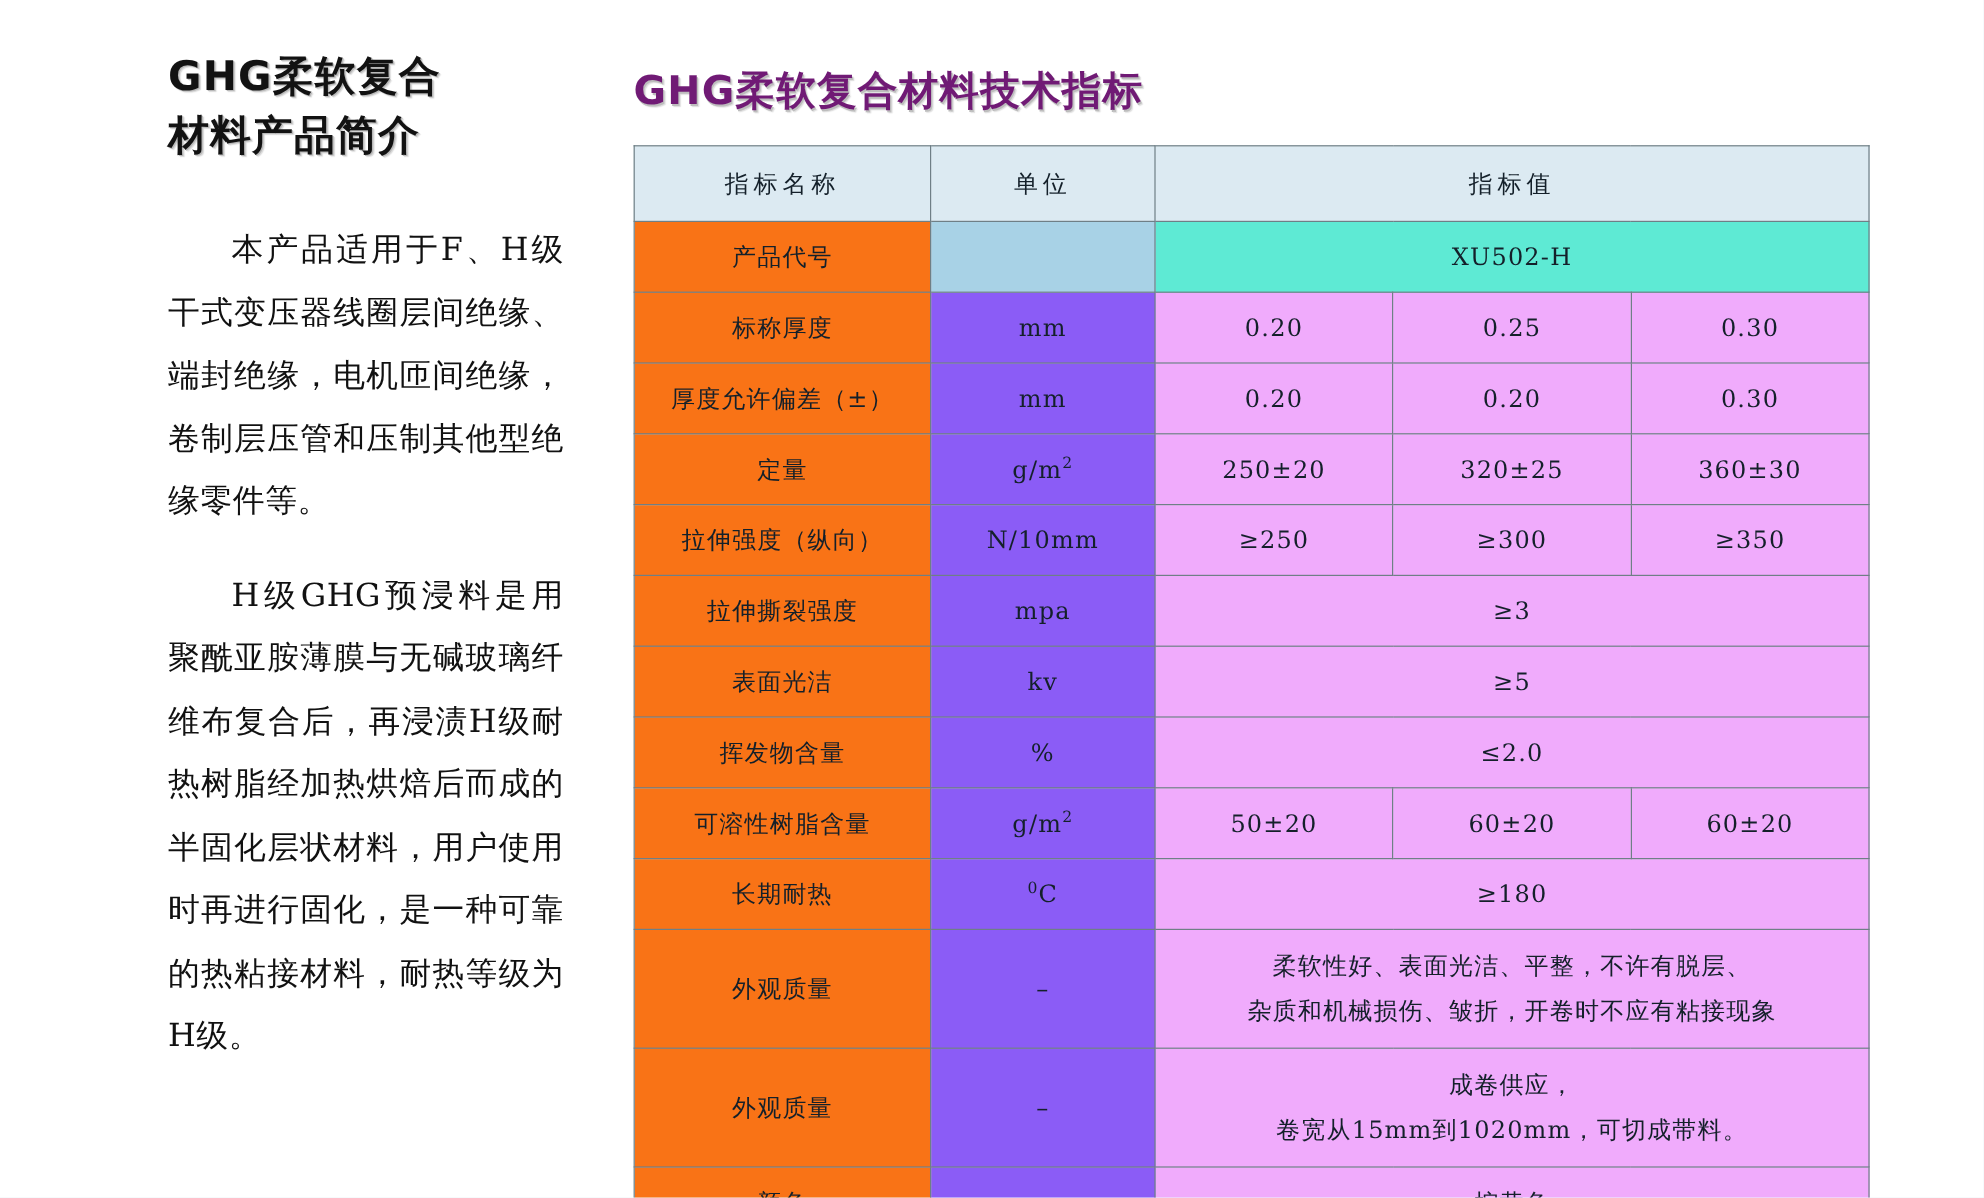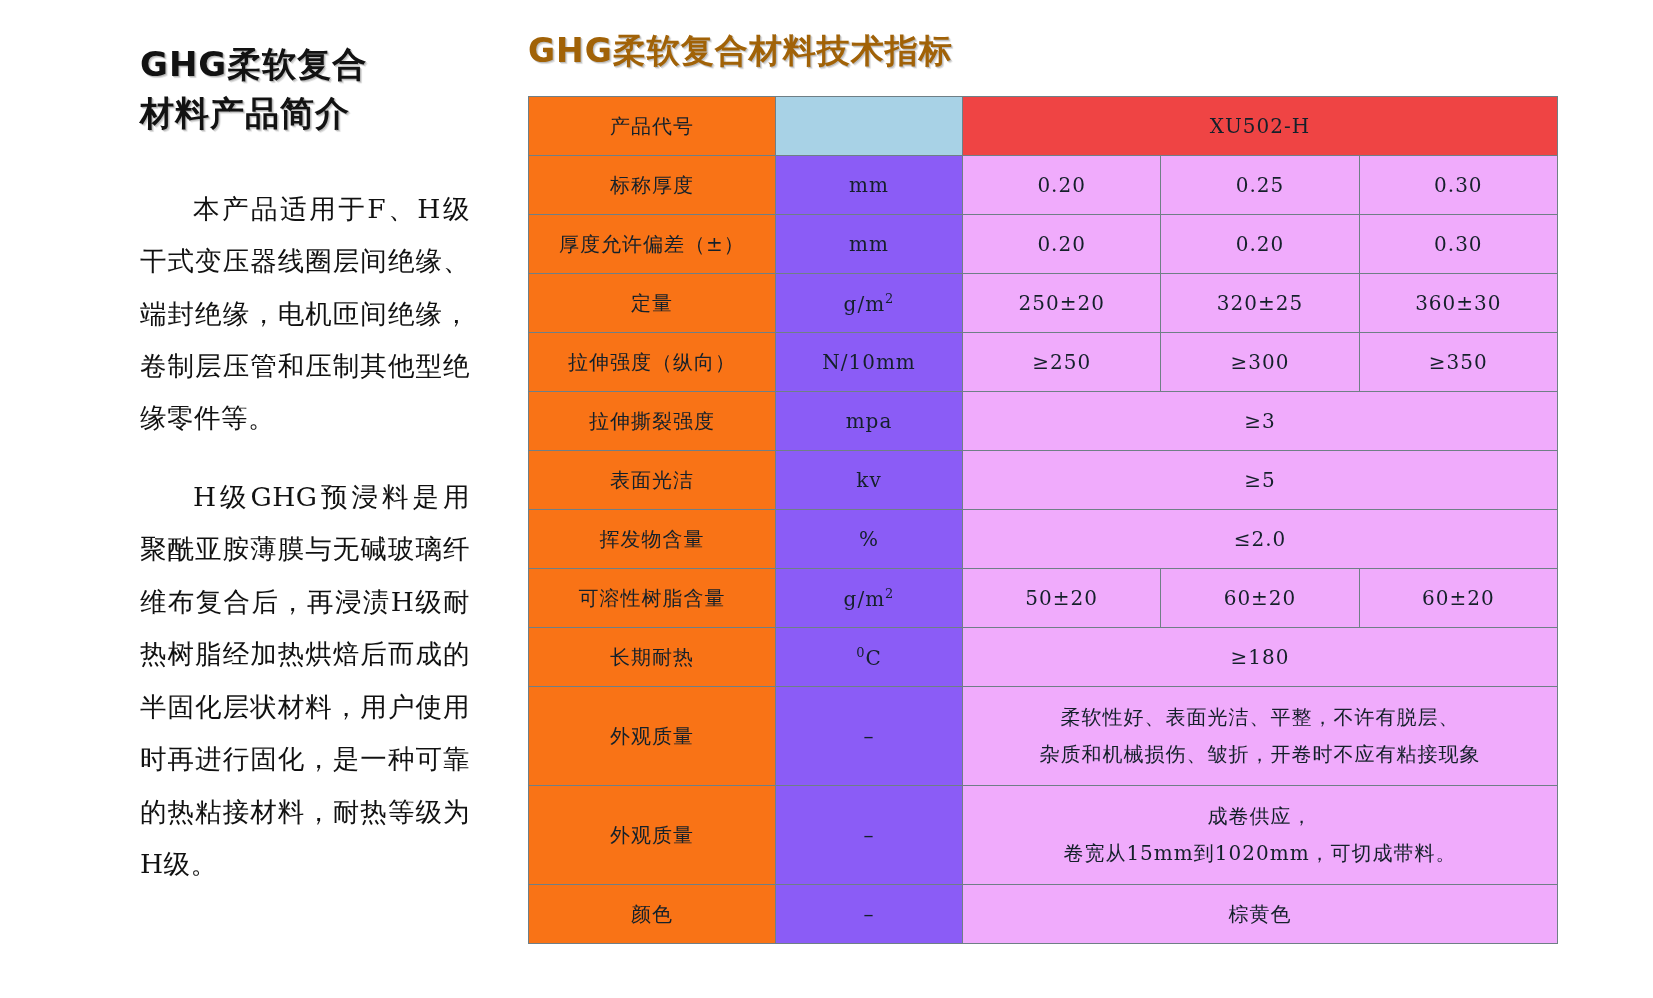--- a/index.html
+++ b/index.html
@@ -53,23 +53,23 @@
     flex: 1 1 auto;
     padding: 26px 40px 0 0;
     box-sizing: border-box;
     position: relative;
   }
   .right-title {
     font-family: "DejaVu Sans", sans-serif;
     font-weight: bold;
     font-size: 33px;
     letter-spacing: 1px;
-    color: #a16207;
+    color: #701a75;
     text-shadow: 1px 1px 0 #bdbdbd, 2px 2px 1px #dcdcdc;
-    margin: 3px 0 22px 28px;
+    margin: 28px 0 22px 28px;
   }
   table.spec {
     border-collapse: collapse;
     width: 1030px;
     margin-left: 28px;
     table-layout: fixed;
     background: #e8f2f7;
   }
   table.spec td {
     border: 1px solid #6f7f86;
@@ -92,21 +92,21 @@
   }
   td.val {
     background: #f0abfc;
   }
   tr.head td {
     height: 50px;
     background: #dceaf2;
     letter-spacing: 4px;
   }
   tr.code td.val {
-    background: #ef4444;
+    background: #5eead4;
     height: 46px;
   }
   tr.code td.unit {
     background: #a8d2e6;
   }
   .r-tall td { height: 46px; }
   .r-multiline td {
     height: 86px;
     line-height: 1.85;
     letter-spacing: 1px;
@@ -123,20 +123,25 @@
     <div class="left-title">GHG柔软复合
 材料产品简介</div>
     <p class="para">本产品适用于F、H级干式变压器线圈层间绝缘、端封绝缘，电机匝间绝缘，卷制层压管和压制其他型绝缘零件等。</p>
     <p class="para">H级GHG预浸料是用聚酰亚胺薄膜与无碱玻璃纤维布复合后，再浸渍H级耐热树脂经加热烘焙后而成的半固化层状材料，用户使用时再进行固化，是一种可靠的热粘接材料，耐热等级为H级。</p>
   </div>
 
   <div class="right-col">
     <div class="right-title">GHG柔软复合材料技术指标</div>
     <table class="spec">
       <tbody id="spec-body">
+          <tr class="head">
+            <td class="lbl">指标名称</td>
+            <td class="unit">单位</td>
+            <td colspan="3">指标值</td>
+          </tr>
           <tr class="code r-tall">
             <td class="lbl">产品代号</td>
             <td class="unit"></td>
             <td colspan="3" class="val">XU502-H</td>
           </tr>
           <tr class="r-tall">
             <td class="lbl">标称厚度</td>
             <td class="unit">mm</td>
             <td class="val">0.20</td>
             <td class="val">0.25</td>

